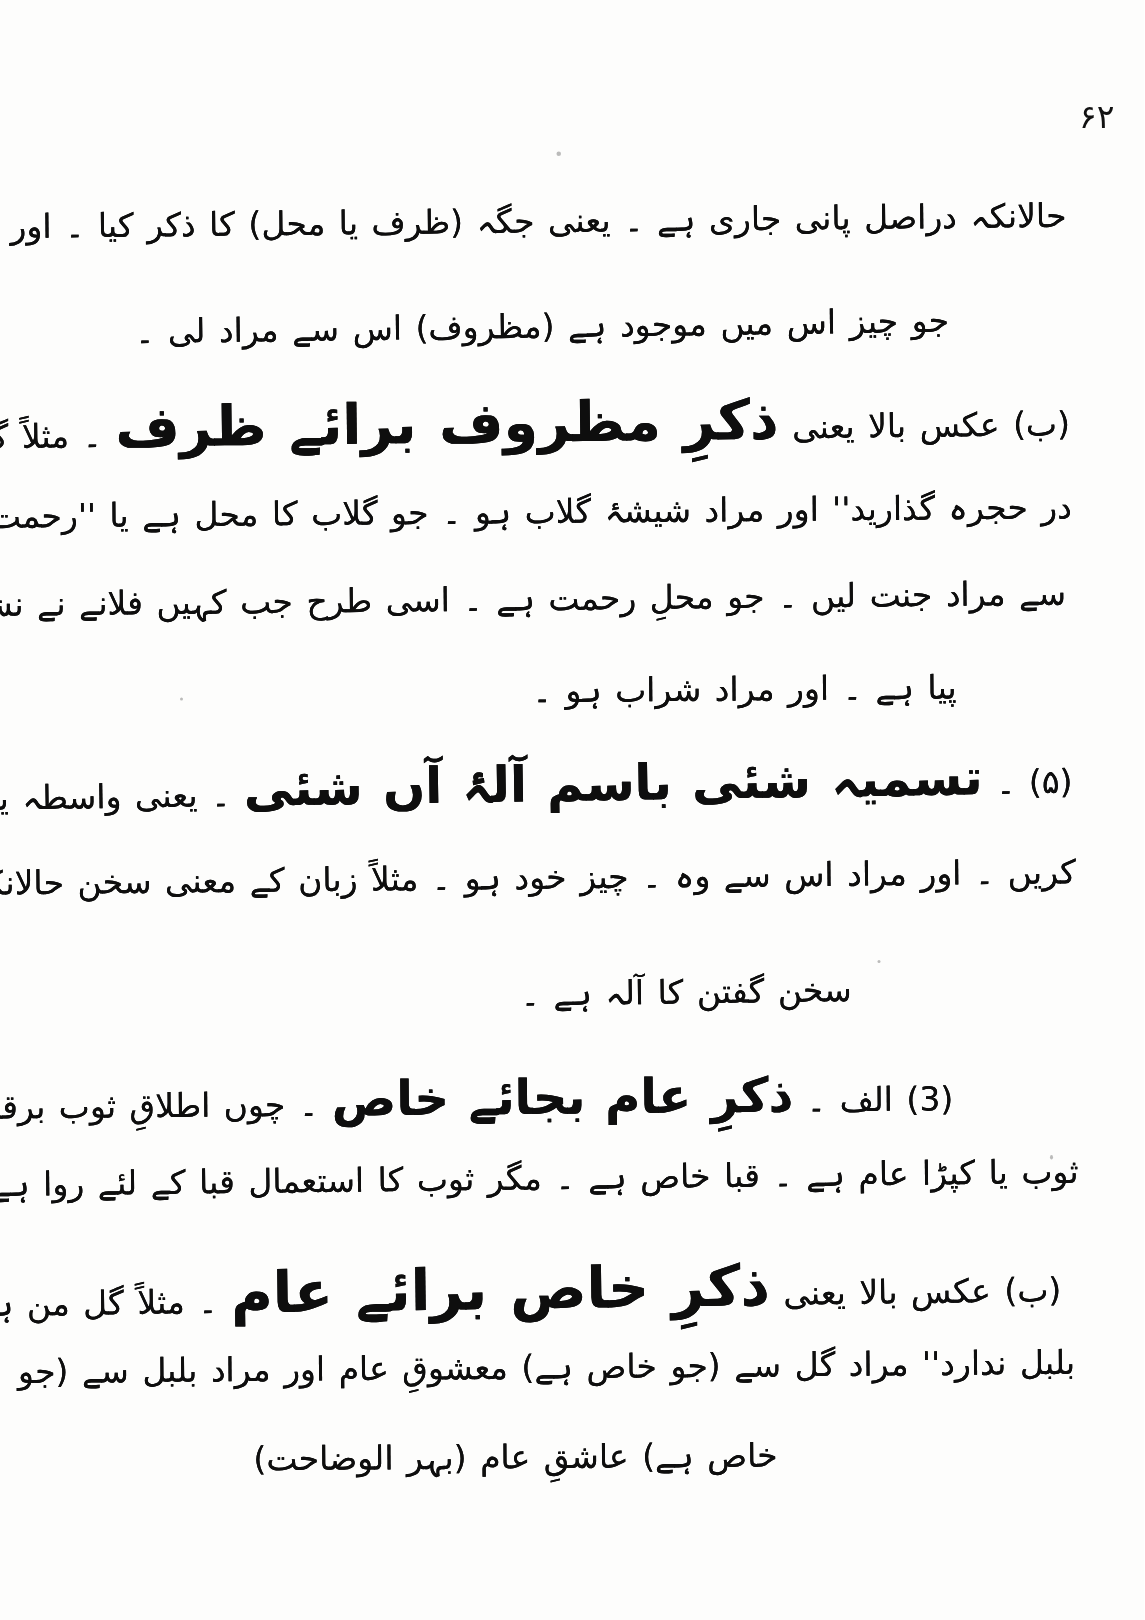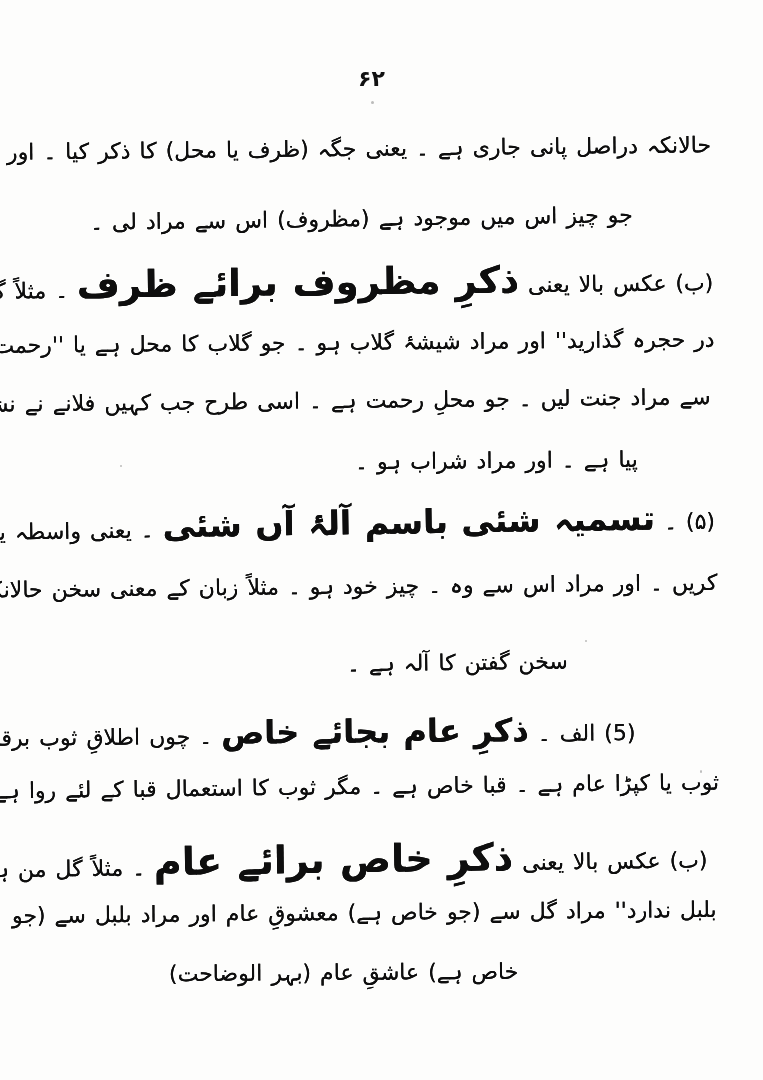--- a/index.html
+++ b/index.html
@@ -12,23 +12,22 @@
     position: relative;
     width: 763px; height: 1080px;
     background: #fdfdfc;
     font-family: "DejaVu Sans", sans-serif;
     color: #0e0e0e;
     direction: rtl;
   }
   .page-number {
     position: absolute;
     top: 66px; left: 0; right: 20px;
-    text-align: center;
     font-size: 22px;
-    font-weight: bold;
+    font-weight: normal;
     letter-spacing: 2px;
     color: #111;
   }
   .ln {
     position: absolute;
     white-space: nowrap;
     font-size: 22px;
     line-height: 1.9;
     direction: rtl;
     unicode-bidi: embed;
@@ -109,21 +108,21 @@
 
   <div class="ln ln8">
     <span>کریں ۔ اور مراد اس سے وہ ۔ چیز خود ہو ۔ مثلاً زبان کے معنی سخن حالانکہ زبان</span>
   </div>
 
   <div class="ln ln9">
     <span>سخن گفتن کا آلہ ہے ۔</span>
   </div>
 
   <div class="ln ln10">
-    <span>(5) الف ۔ </span><span class="em">ذکرِ عام بجائے خاص</span><span> ۔ چوں اطلاقِ ثوب برقبا</span>
+    <span>(3) الف ۔ </span><span class="em">ذکرِ عام بجائے خاص</span><span> ۔ چوں اطلاقِ ثوب برقبا</span>
   </div>
 
   <div class="ln ln11">
     <span>ثوب یا کپڑا عام ہے ۔ قبا خاص ہے ۔ مگر ثوب کا استعمال قبا کے لئے روا ہے</span>
   </div>
 
   <div class="ln ln12">
     <span>(ب) عکس بالا یعنی </span><span class="em">ذکرِ خاص برائے عام</span><span> ۔ مثلاً گل من ہیچ خبر از</span>
   </div>
 

